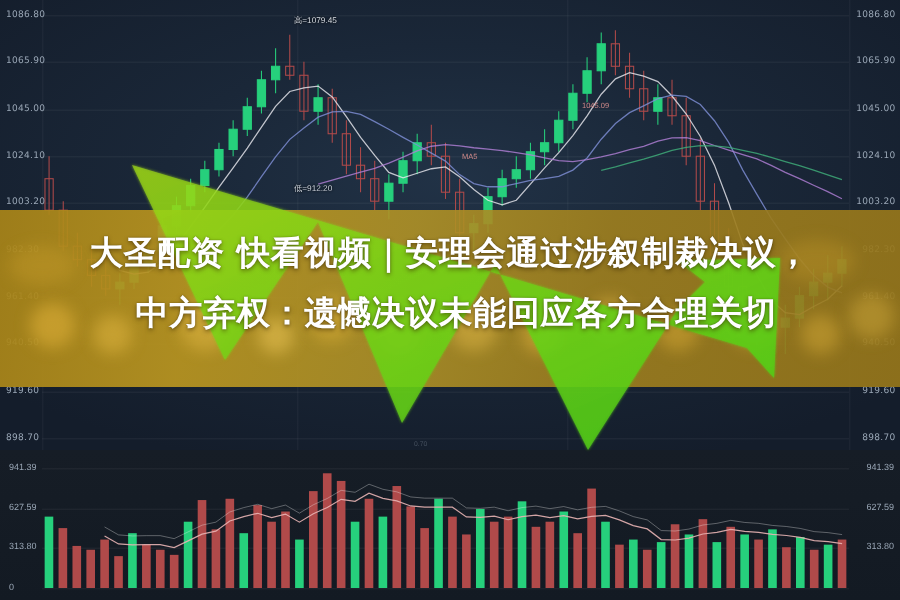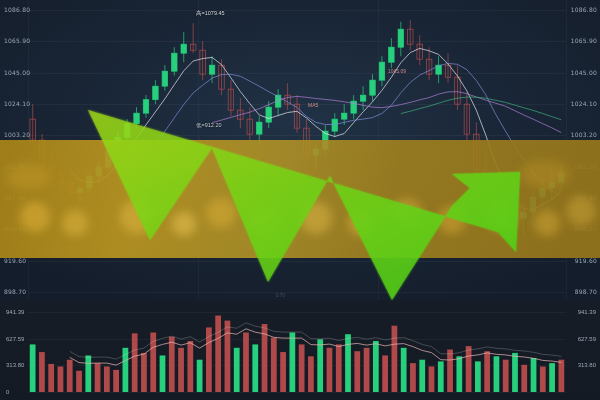--- a/index.html
+++ b/index.html
@@ -381,14 +381,18 @@
              L 392 300
              L 452 206
              L 470 188
              L 452 174
              L 520 172
              L 516 252
              L 498 232
              Z" fill="url(#agrad)" filter="url(#softglow)" opacity="0.92"></path>
   </svg>
 
+  <div class="headline">
+    <div class="h-l1">大圣配资 快看视频｜安理会通过涉叙制裁决议，</div>
+    <div class="h-l2">中方弃权：遗憾决议未能回应各方合理关切</div>
+  </div>
 
 </div>
 
 </body></html>

